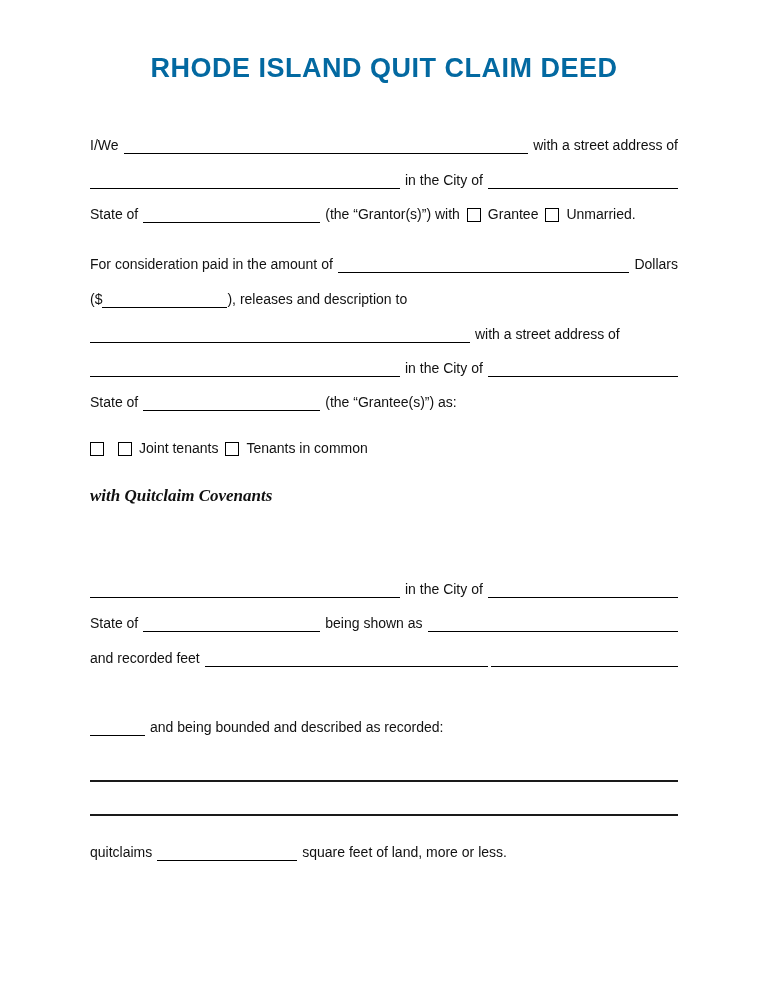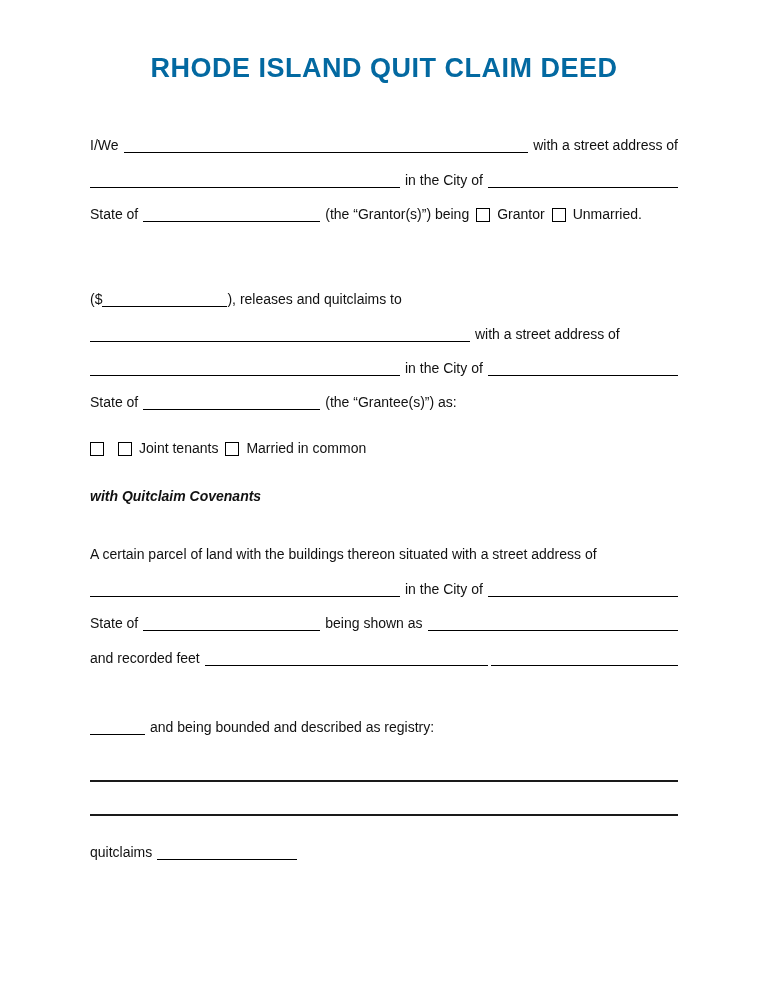--- a/index.html
+++ b/index.html
@@ -20,21 +20,21 @@
     font-size:27px;
     font-weight:bold;
     letter-spacing:0.5px;
     color:#0369a1;
     margin:0;
     font-family:"Liberation Sans",sans-serif;
   }
   .content{position:absolute;left:90px;right:90px;top:0;bottom:0;}
   .row{
     position:absolute;left:0;right:0;height:20px;
-    display:flex;align-items:flex-start;
+    display:flex;align-items:center;
     line-height:20px;
   }
   .t{white-space:pre;flex:0 0 auto;}
   .blank{
     display:inline-block;
     border-bottom:1.5px solid #000000;
     height:17px;line-height:17px;
     margin:0 5px;
     flex:0 0 auto;
   }
@@ -48,24 +48,24 @@
     width:12px;height:12px;
     border:1.5px solid #000000;
     flex:0 0 auto;
     margin:0 7px;
     align-self:center;
     transform:translateY(1px);
     background:#ffffff;
   }
   .row > .checkbox:first-child{margin-left:0;}
   .covenant{
-    font-family:Liberation Sans, sans-serif;
+    font-family:Liberation Serif, serif;
     font-style:italic;
     font-weight:bold;
-    font-size:14px;
+    font-size:17px;
   }
   .hr{
     position:absolute;left:0;right:0;height:0;
     border-top:2px solid #1a1a1a;
   }
 </style>
 </head>
 <body>
 
 <div class="page">
@@ -82,32 +82,37 @@
 
     <div class="row" style="top:170px">
       <span class="blank" style="width:310px"></span>
       <span class="t">in the City of</span>
       <span class="blank grow"></span>
     </div>
 
     <div class="row" style="top:204px">
       <span class="t">State of</span>
       <span class="blank" style="width:177px"></span>
-      <span class="t">(the “Grantor(s)”) being</span>
+      <span class="t">(the “Grantor(s)”) with</span>
       <span class="checkbox"></span>
-      <span class="t">Grantor</span>
+      <span class="t">Grantee</span>
       <span class="checkbox"></span>
       <span class="t">Unmarried.</span>
     </div>
 
+    <div class="row" style="top:254px">
+      <span class="t">For consideration paid in the amount of</span>
+      <span class="blank grow"></span>
+      <span class="t">Dollars</span>
+    </div>
 
     <div class="row" style="top:289px">
       <span class="t">($</span>
       <span class="blank nogap" style="width:125px"></span>
-      <span class="t">), releases and quitclaims to</span>
+      <span class="t">), releases and description to</span>
     </div>
 
     <div class="row" style="top:324px">
       <span class="blank" style="width:380px"></span>
       <span class="t">with a street address of</span>
     </div>
 
     <div class="row" style="top:358px">
       <span class="blank" style="width:310px"></span>
       <span class="t">in the City of</span>
@@ -118,30 +123,27 @@
       <span class="t">State of</span>
       <span class="blank" style="width:177px"></span>
       <span class="t">(the “Grantee(s)”) as:</span>
     </div>
 
     <div class="row" style="top:438px">
       <span class="checkbox"></span>
       <span class="checkbox"></span>
       <span class="t">Joint tenants</span>
       <span class="checkbox"></span>
-      <span class="t">Married in common</span>
+      <span class="t">Tenants in common</span>
     </div>
 
     <div class="row" style="top:486px">
       <span class="t covenant">with Quitclaim Covenants</span>
     </div>
 
-    <div class="row" style="top:544px">
-      <span class="t">A certain parcel of land with the buildings thereon situated with a street address of</span>
-    </div>
 
     <div class="row" style="top:579px">
       <span class="blank" style="width:310px"></span>
       <span class="t">in the City of</span>
       <span class="blank grow"></span>
     </div>
 
     <div class="row" style="top:613px">
       <span class="t">State of</span>
       <span class="blank" style="width:177px"></span>
@@ -151,25 +153,26 @@
 
     <div class="row" style="top:648px">
       <span class="t">and recorded feet</span>
       <span class="blank" style="width:283px;margin-right:0"></span>
       <span class="blank grow tight"></span>
     </div>
 
 
     <div class="row" style="top:717px">
       <span class="blank" style="width:55px"></span>
-      <span class="t">and being bounded and described as registry:</span>
+      <span class="t">and being bounded and described as recorded:</span>
     </div>
 
     <div class="hr" style="top:780px"></div>
     <div class="hr" style="top:814px"></div>
 
     <div class="row" style="top:842px">
       <span class="t">quitclaims</span>
       <span class="blank" style="width:140px"></span>
+      <span class="t">square feet of land, more or less.</span>
     </div>
 
   </div>
 </div>
 
 </body></html>

